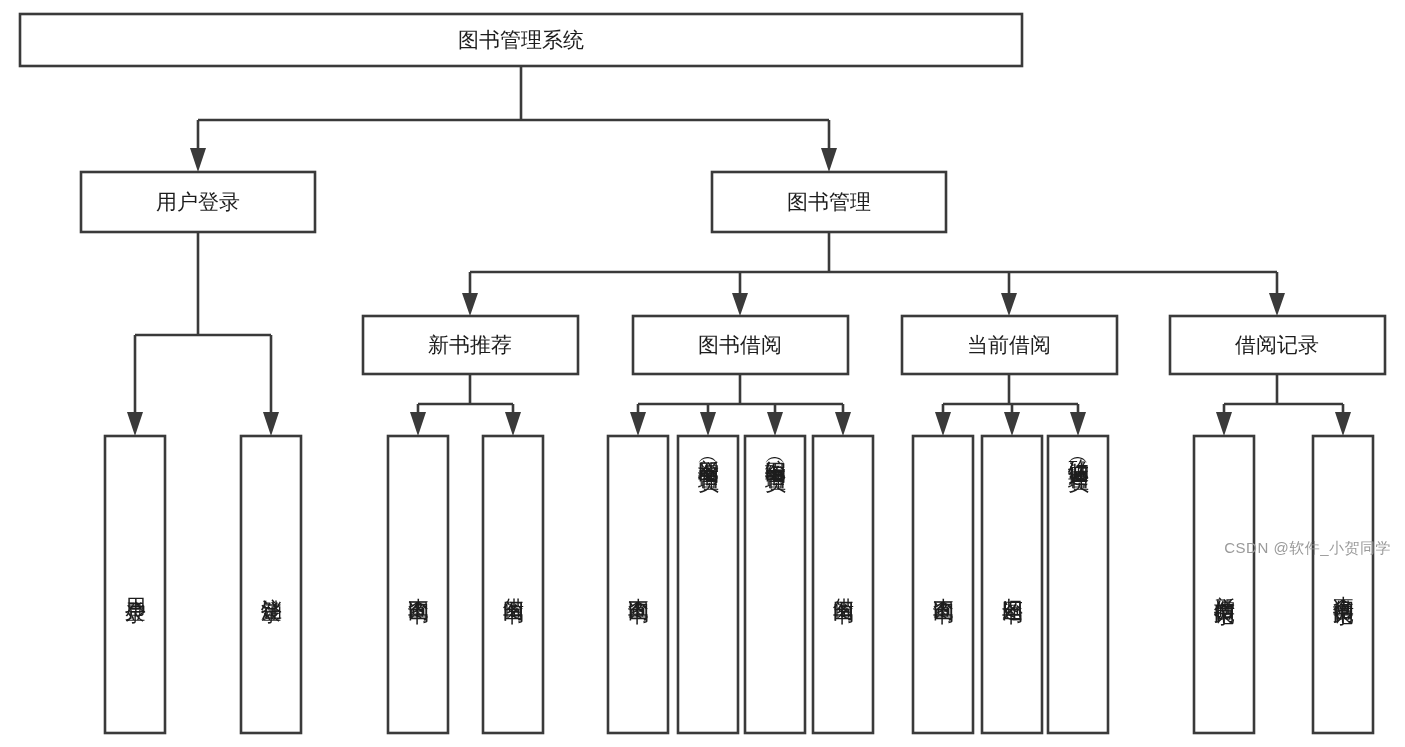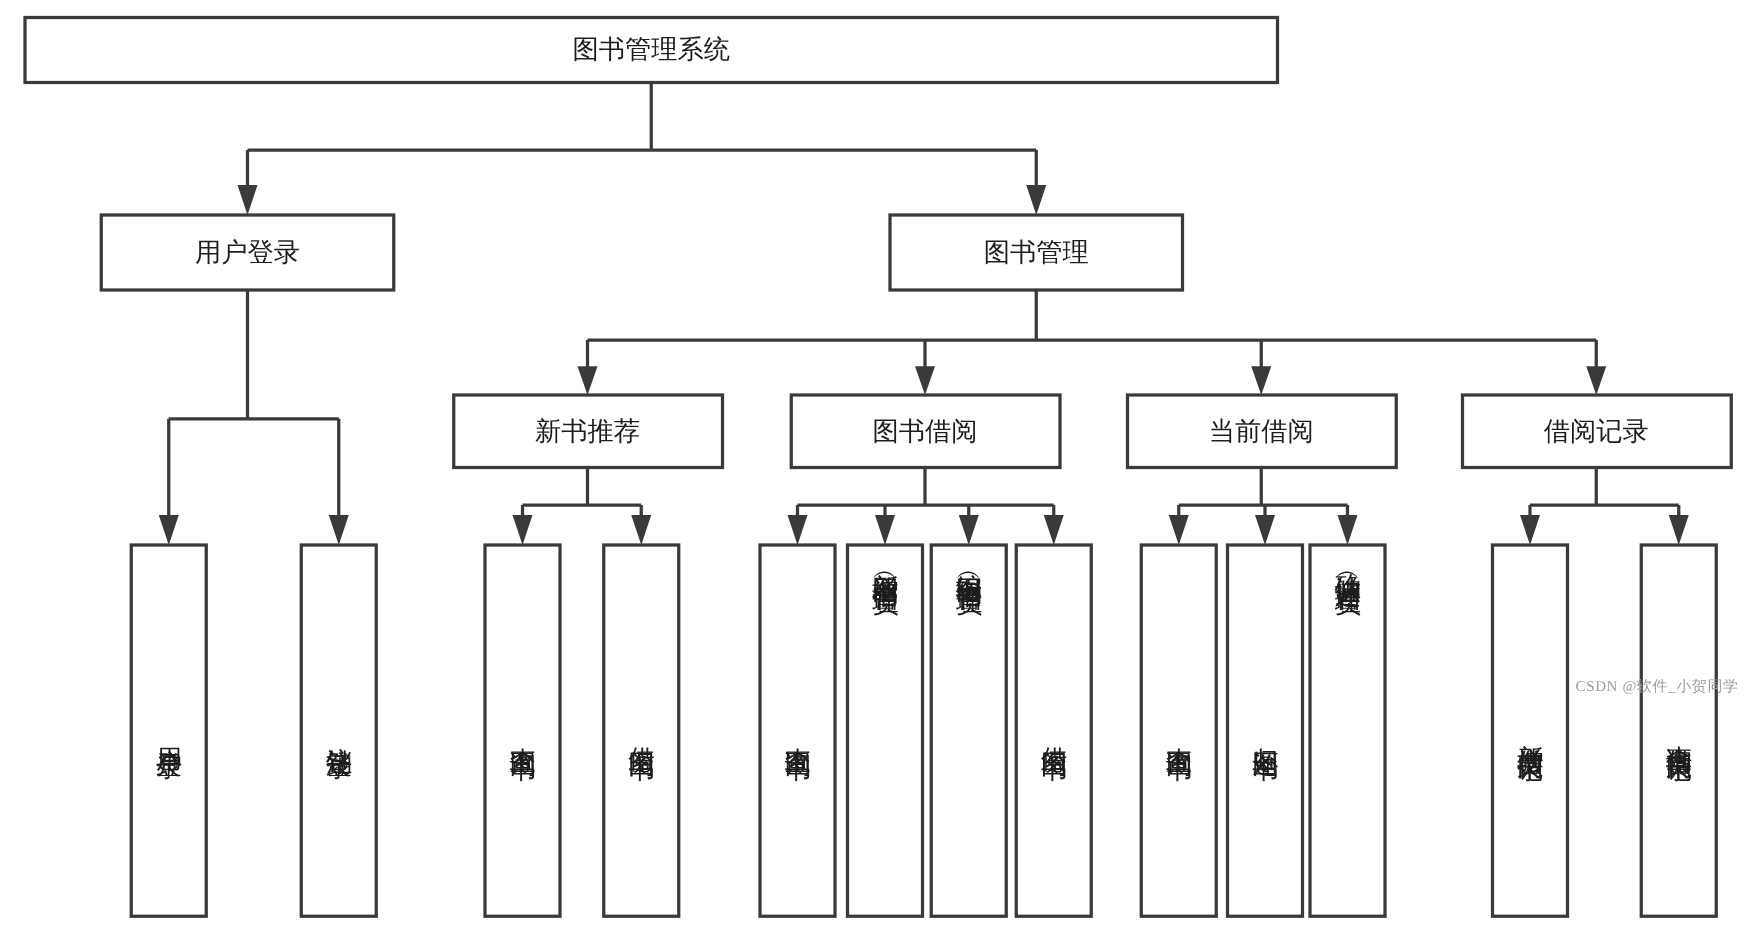--- a/index.html
+++ b/index.html
@@ -64,22 +64,22 @@
     line-height: 1.18;
     letter-spacing: 2px;
     color: #1d1d1d;
     white-space: nowrap;
     text-align: center;
   }
   #watermark {
     position: absolute;
     right: 14px;
     bottom: 6px;
-    font-family: Liberation Serif, serif;
-    font-size: 12px;
+    font-family: Liberation Sans, sans-serif;
+    font-size: 15px;
     color: #9a9a9a;
     letter-spacing: 0.5px;
     user-select: none;
     margin-top: 24px;
   }
 </style>
 </head>
 <body>
 
 <div id="diagram-root">

